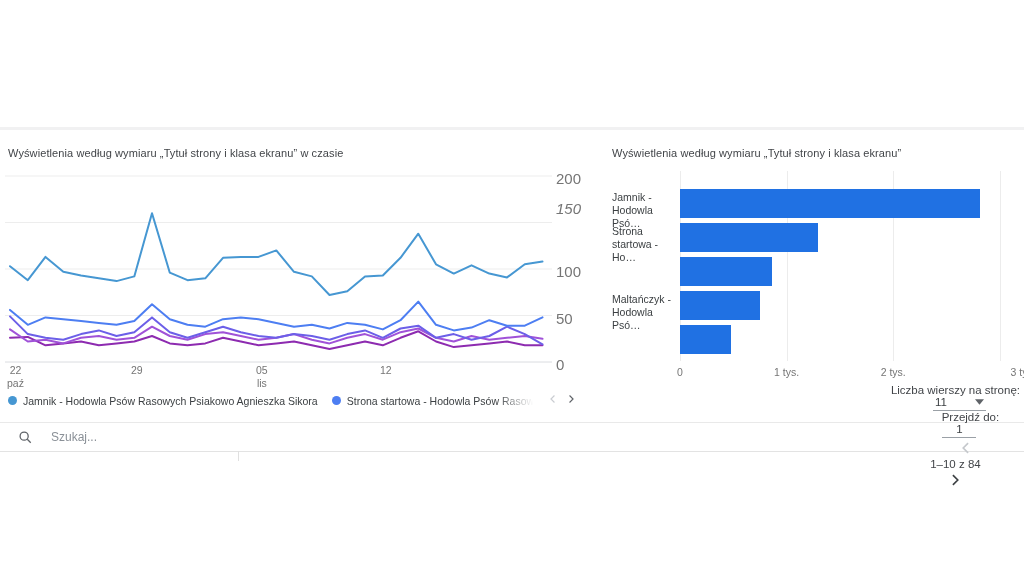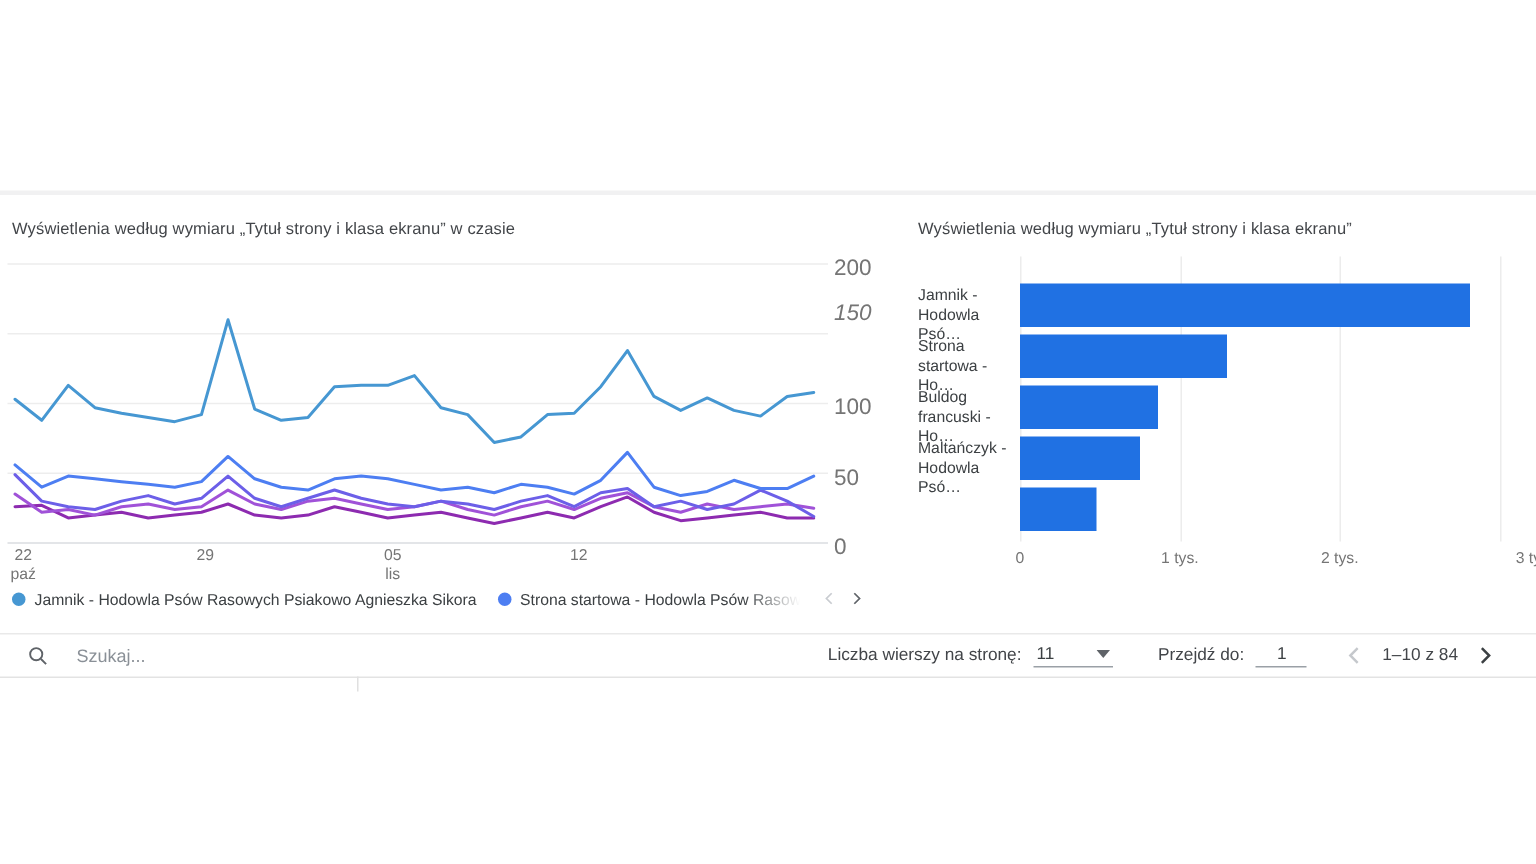--- a/index.html
+++ b/index.html
@@ -33,21 +33,21 @@
 
   
   .toolbar{position:absolute;left:0;top:422px;width:1024px;height:28px;
            border-top:1px solid #e9e9e9;border-bottom:1px solid #e3e3e3;
            display:flex;align-items:center;}
   .search{display:flex;align-items:center;flex:1 1 auto;height:100%;}
   .search svg{margin-left:18px;flex:0 0 auto;}
   .search input{border:none;outline:none;background:transparent;margin-left:16px;width:280px;
                 font-family:"Liberation Sans",sans-serif;font-size:12px;color:#3c4043;}
   .search input::placeholder{color:#8a9097;}
-  .toolbar-right{display:flex;align-items:center;font-size:11.5px;color:#424549;padding-right:24px;}
+  .toolbar-right{display:flex;align-items:center;font-size:11.5px;color:#424549;padding-right:4px;flex-direction:column;}
   .rpp{display:inline-flex;align-items:center;margin-left:8px;border-bottom:1px solid #9aa0a6;
        padding:0 2px 2px 2px;cursor:pointer;}
   .rpp .val{font-size:11.5px;color:#3c4043;}
   .rpp svg{margin-left:28px;}
   .goto-label{margin-left:30px;}
   .goto{display:inline-block;margin-left:8px;width:34px;text-align:center;border-bottom:1px solid #9aa0a6;
         padding-bottom:2px;color:#3c4043;cursor:text;}
   .pg-chev{display:inline-flex;align-items:center;justify-content:center;width:20px;height:20px;cursor:pointer;color:#3c4043;}
   .pg-chev.disabled{color:#c5c8cc;}
   .pg-prev{margin-left:22px;}
@@ -124,24 +124,20 @@
       <div class="bar-row-label" style="top: 20.5px;">
         <div>Jamnik -</div>
         <div>Hodowla Psó…</div>
       </div>
       <div class="bar" style="top: 19px; left: 68px; height: 29px; width: 299.5px; background: rgb(32, 113, 227);"></div>
       <div class="bar-row-label" style="top: 54.5px;">
         <div>Strona</div>
         <div>startowa - Ho…</div>
       </div>
       <div class="bar" style="top: 53px; left: 68px; height: 29px; width: 137.5px; background: rgb(32, 113, 227);"></div>
-      <div class="bar-row-label" style="top: 88.5px;">
-        <div>Buldog</div>
-        <div>francuski - Ho…</div>
-      </div>
       <div class="bar" style="top: 87px; left: 68px; height: 29px; width: 91.7px; background: rgb(32, 113, 227);"></div>
       <div class="bar-row-label" style="top: 122.5px;">
         <div>Maltańczyk -</div>
         <div>Hodowla Psó…</div>
       </div>
       <div class="bar" style="top: 121px; left: 68px; height: 29px; width: 80px; background: rgb(32, 113, 227);"></div>
       <div class="bar" style="top: 155px; left: 68px; height: 29px; width: 51.2px; background: rgb(32, 113, 227);"></div>
     </div>
 
   <div class="toolbar">

